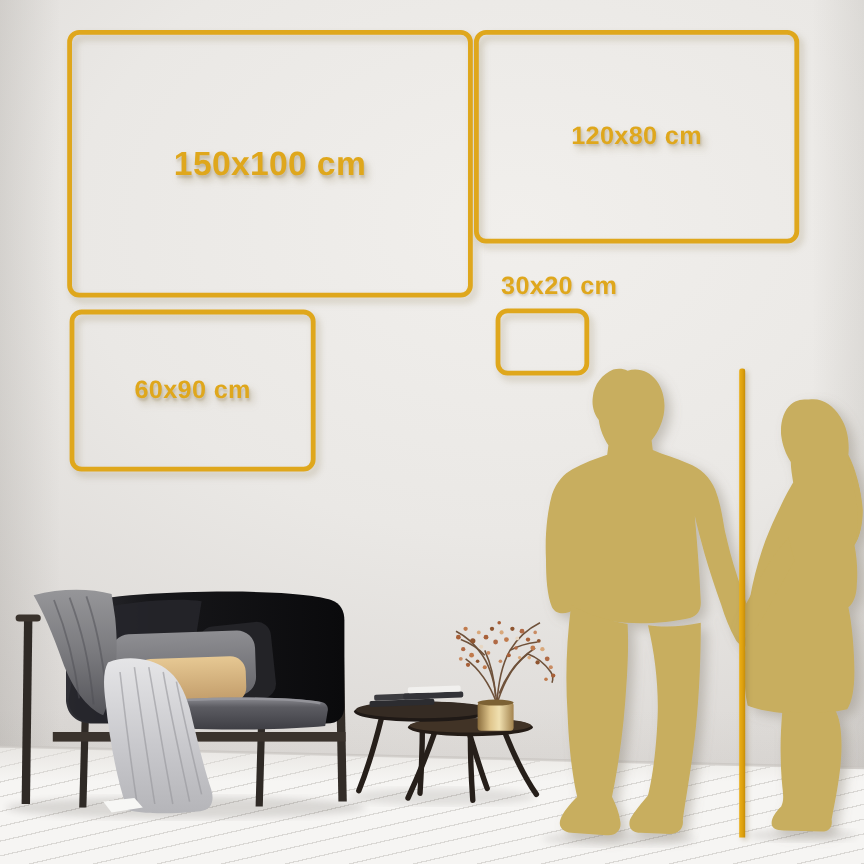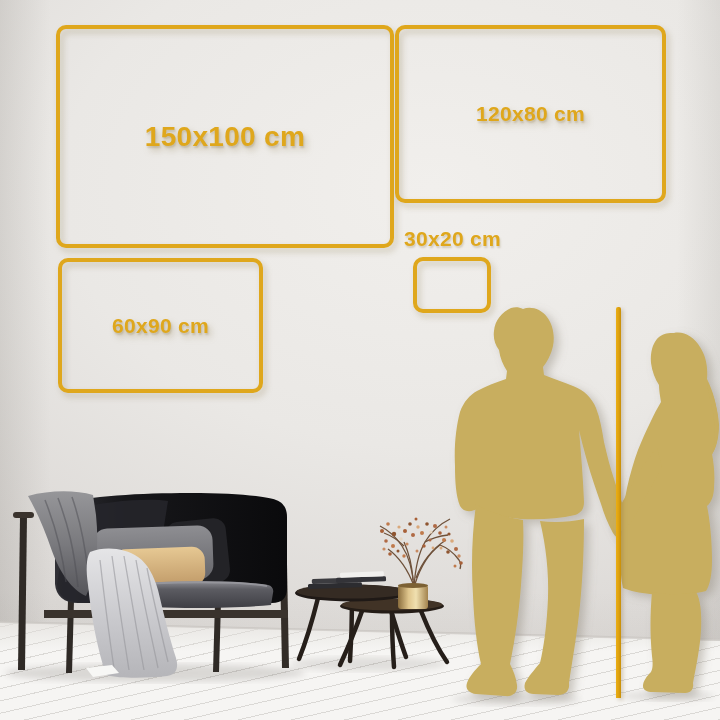--- a/index.html
+++ b/index.html
@@ -43,21 +43,21 @@
   .f3{left:58px;top:258px;width:197px;height:127px;}
   .f4{left:267px;top:255px;width:123px;height:88px;}
   .f5{left:413px;top:257px;width:70px;height:48px;}
   .frame-label{
     font-weight:700;font-size:21px;letter-spacing:.3px;
     color:var(--accent-gold,#DFA71C);
     text-shadow:1px 2px 2px rgba(122,100,45,.25);
     white-space:nowrap;
   }
   .f1 .frame-label{font-size:28px;}
-  .floating-label{position:absolute;}
+  .floating-label{position:absolute;text-align:center;}
   .label-30{left:404px;top:227px;width:124px;}
   .height-label{left:553px;top:283px;width:124px;}
   .pole{
     position:absolute;left:616px;top:307px;width:5px;height:391px;
     background:linear-gradient(90deg,#EBAF15,var(--pole-gold,#DDA00E) 55%,#C78E08);
     border-radius:2px 2px 0 0;
     filter:drop-shadow(2px 2px 2px rgba(125,100,45,.30));
   }
 </style>
 </head>

